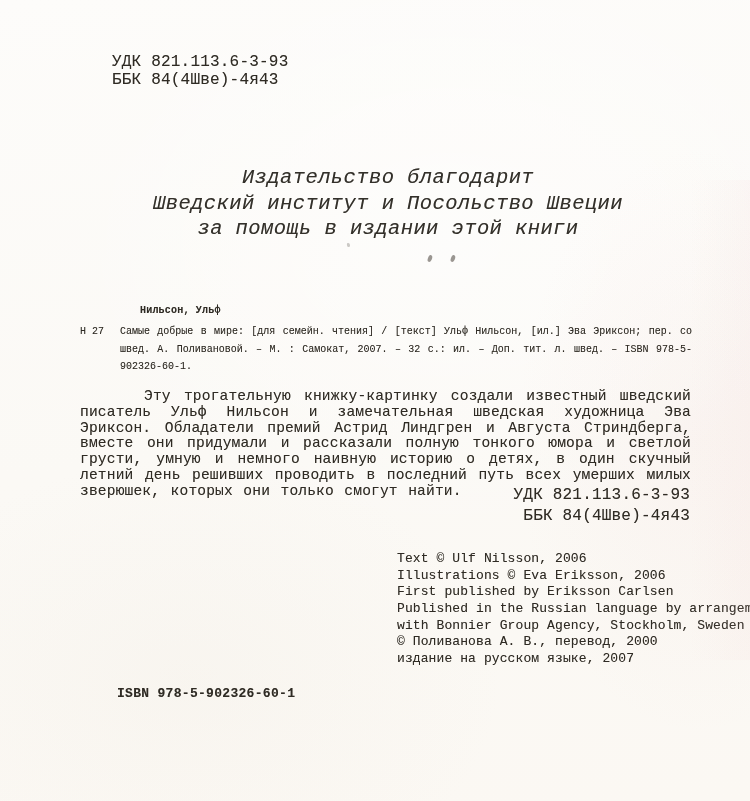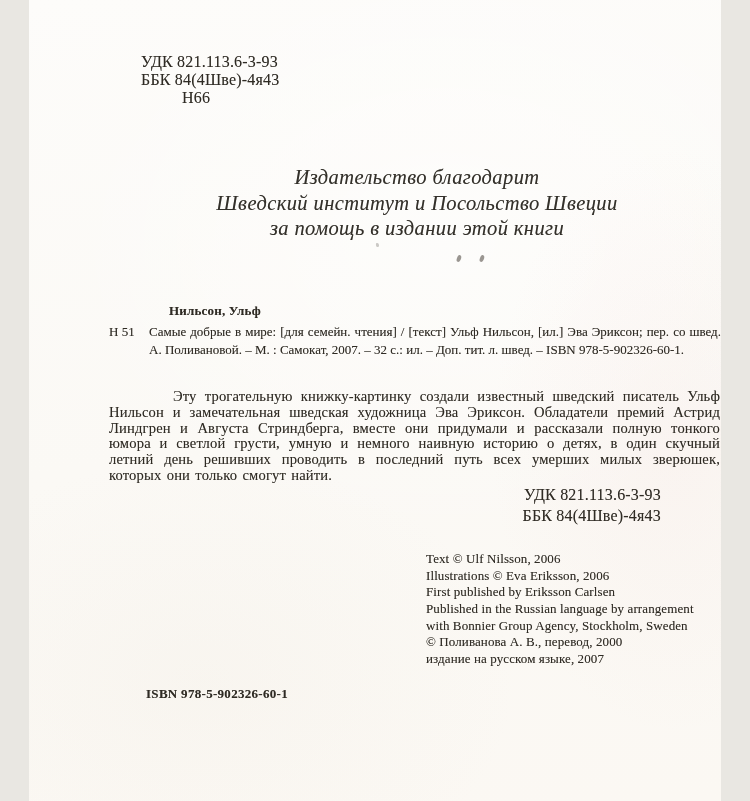--- a/index.html
+++ b/index.html
@@ -2,30 +2,30 @@
 <html><head>
 <meta charset="utf-8">
 <style>
   html, body {
     margin: 0;
     padding: 0;
     background: #e9e7e2;
   }
   .page {
     position: relative;
-    width: 692px;
+    width: 750px;
     height: 801px;
     margin: 0 auto;
     overflow: hidden;
     background:
       radial-gradient(ellipse 260px 420px at 93% 55%, rgba(238,196,196,0.10), transparent 70%),
       radial-gradient(ellipse 420px 300px at 25% 85%, rgba(228,220,206,0.12), transparent 75%),
       radial-gradient(ellipse 500px 380px at 60% 30%, rgba(255,255,255,0.5), transparent 80%),
       linear-gradient(175deg, #fdfcfa 0%, #fbf9f5 55%, #fbf8f3 100%);
-    font-family: Liberation Serif, serif;
+    font-family: Liberation Mono, monospace;
     color: #2f2b24;
     -webkit-font-smoothing: antialiased;
   }
   .page * { text-shadow: 0 0 0.5px rgba(47,43,36,0.35); }
 
   
   .top-codes {
     position: absolute;
     left: 112px;
     top: 53px;
@@ -49,21 +49,21 @@
     letter-spacing: 0.4px;
     color: #33302a;
   }
 
   
   .catalog {
     position: absolute;
     left: 120px;
     top: 302px;
     width: 572px;
-    font-size: 13px;
+    font-size: 10px;
     line-height: 17.8px;
   }
   .catalog .author {
     font-weight: bold;
     padding-left: 20px;
     letter-spacing: 0.2px;
   }
   .catalog .entry {
     position: relative;
     margin-top: 3px;
@@ -142,33 +142,32 @@
   }
 </style>
 </head>
 <body>
 
 <div class="page">
 
   <div class="top-codes">
     <div>УДК 821.113.6-3-93</div>
     <div>ББК 84(4Шве)-4я43</div>
-    <div class="indent">Н66</div>
   </div>
 
   <div class="gratitude">
     <div>Издательство благодарит</div>
     <div>Шведский институт и Посольство Швеции</div>
     <div>за помощь в издании этой книги</div>
   </div>
 
   <div class="catalog">
     <div class="author">Нильсон, Ульф</div>
     <div class="entry">
-      <span class="code">Н 51</span>
+      <span class="code">Н 27</span>
       <span>Самые добрые в мире: [для семейн. чтения] / [текст] Ульф Нильсон, [ил.] Эва Эриксон; пер. со швед. А. Поливановой. – М. : Самокат, 2007. – 32 с.: ил. – Доп. тит. л. швед. – ISBN 978-5-902326-60-1.</span>
     </div>
   </div>
 
   <div class="annotation">Эту трогательную книжку-картинку создали известный шведский писатель Ульф Нильсон и замечательная шведская художница Эва Эриксон. Обладатели премий Астрид Линдгрен и Августа Стриндберга, вместе они придумали и рассказали полную тонкого юмора и светлой грусти, умную и немного наивную историю о детях, в один скучный летний день решивших проводить в последний путь всех умерших милых зверюшек, которых они только смогут найти.</div>
 
   <div class="right-codes">
     <div>УДК 821.113.6-3-93</div>
     <div>ББК 84(4Шве)-4я43</div>
   </div>

